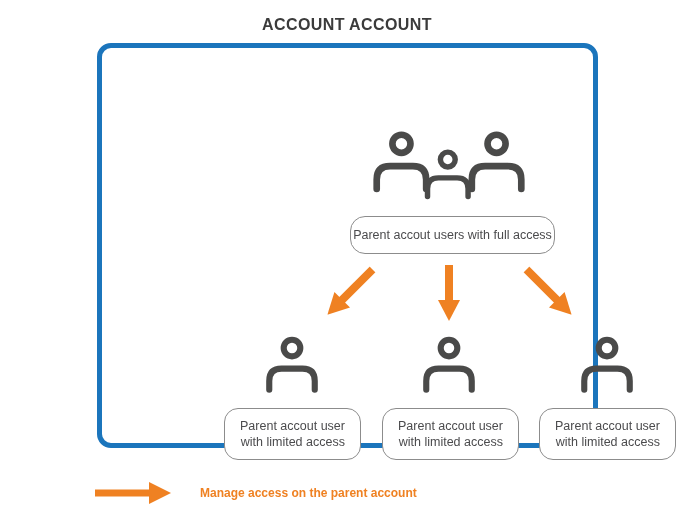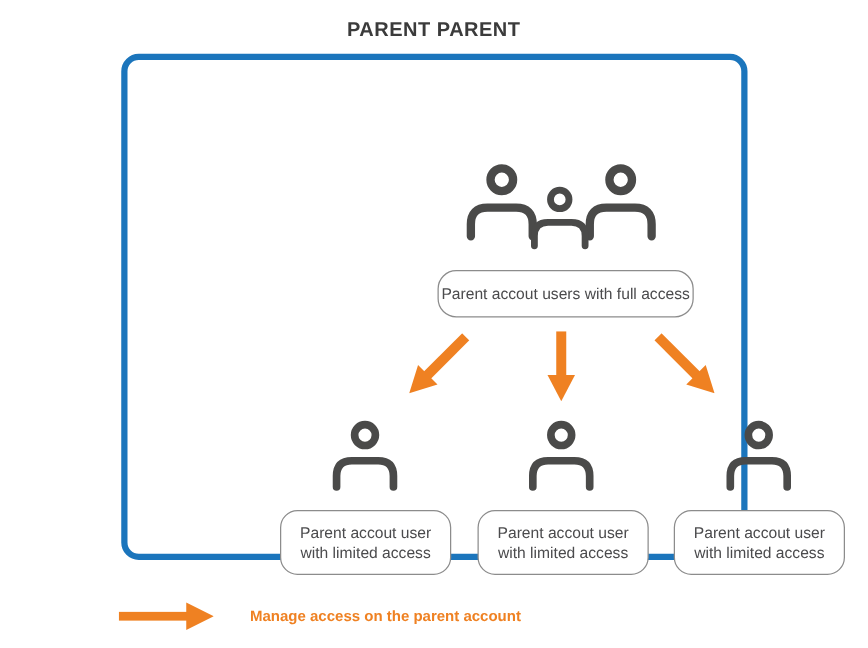--- a/index.html
+++ b/index.html
@@ -85,20 +85,21 @@
   .u2 { left: 319px; top: 288px; }
   .u3 { left: 477px; top: 288px; }
 
   .limited-box {
     width: 137px;
     height: 52px;
     border-radius: 14px;
     font-size: 12.5px;
     line-height: 1.3;
     white-space: pre-line;
+    text-align: right;
   }
   .b1 { left: 122px; top: 360px; }
   .b2 { left: 280px; top: 360px; }
   .b3 { left: 437px; top: 360px; }
 
   .legend-arrow { left: 95px; top: 481px; width: 76px; height: 24px; }
   .legend-arrow svg { display: block; }
 
   .legend-label {
     left: 200px;
@@ -106,21 +107,21 @@
     font-size: 12px;
     font-weight: 700;
     color: var(--accent-orange);
   }
 </style>
 </head>
 <body>
 
 <div class="canvas">
 
-  <div class="title">PARENT PARENT</div>
+  <div class="title">ACCOUNT ACCOUNT</div>
 
   <div class="panel">
 
     <div class="abs group-icon">
       <svg viewBox="0 0 164 82" xmlns="http://www.w3.org/2000/svg">
         <g transform="translate(0,1)">
           <circle class="stroke-gray" cx="32" cy="13.5" r="9.5" stroke-width="7"></circle>
           <path class="stroke-gray" d="M6 61 L6 51 Q6 37 20 37 L44 37 Q58 37 58 51 L58 61" stroke-width="7" stroke-linecap="round" stroke-linejoin="round"></path>
         </g>
         <g transform="translate(100,1)">

